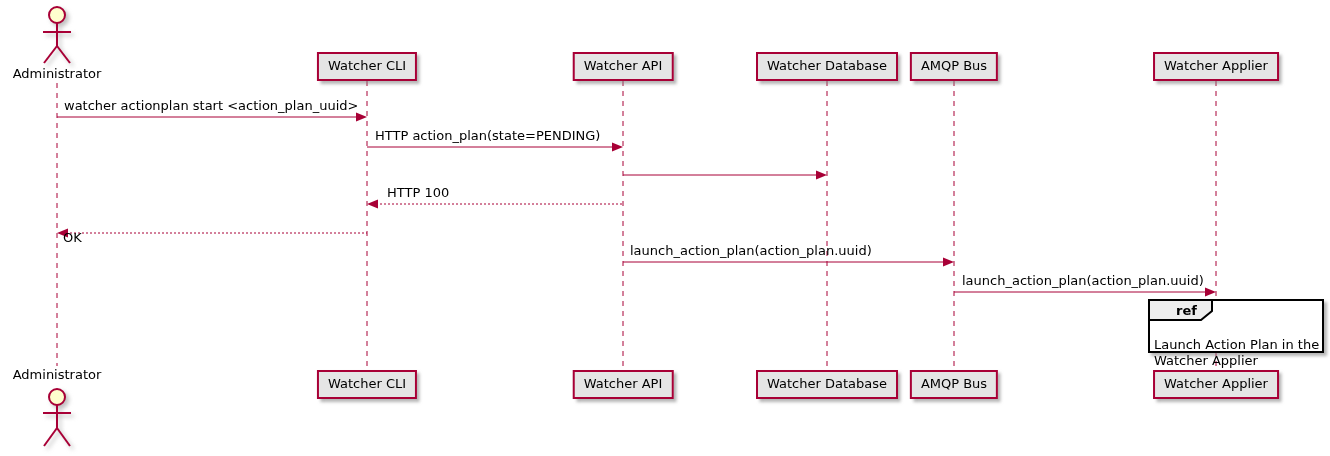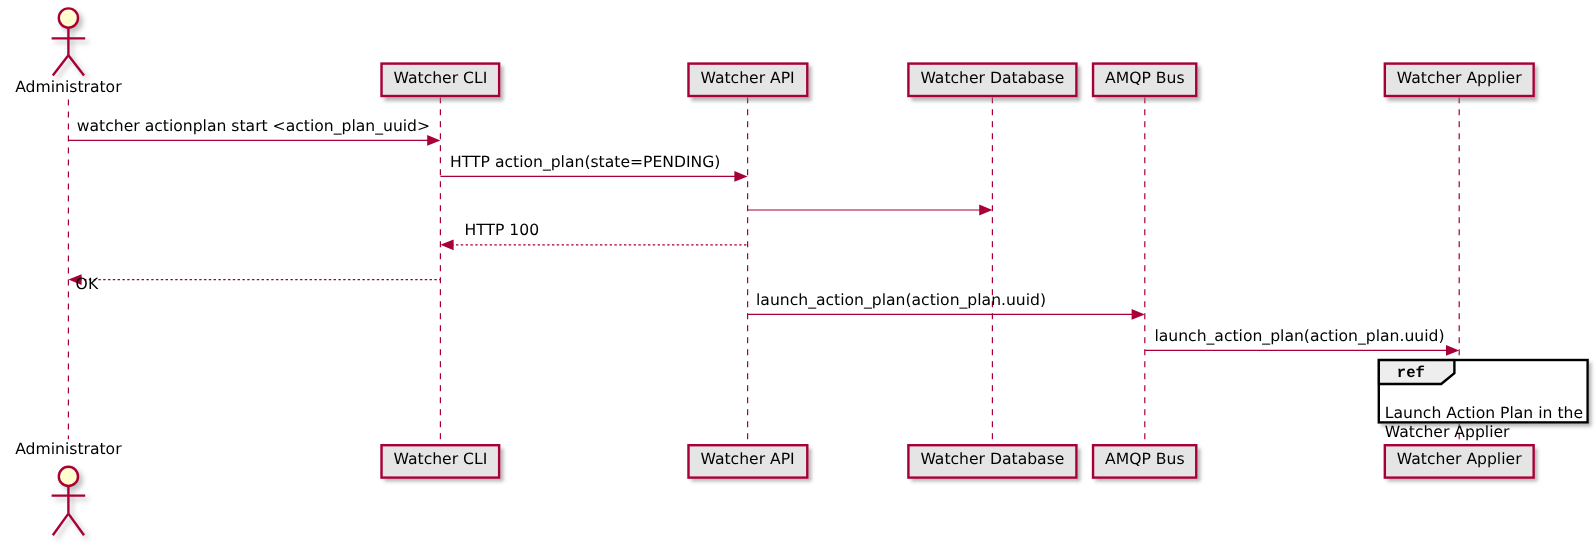--- a/index.html
+++ b/index.html
@@ -61,25 +61,24 @@
     border: 2px solid #000000;
     box-shadow: 3px 3px 3px rgba(130,130,130,0.6);
   }
   .ref-tab {
     position: absolute;
     left: -2px;
     top: -2px;
   }
   .ref-keyword {
     position: absolute;
-    left: 14px;
+    left: 26px;
     top: 1px;
     font-weight: bold;
     line-height: 17px;
-    font-family: Liberation Mono, monospace;
   }
   .ref-body {
     position: absolute;
     left: 4px;
     top: 19px;
     line-height: 16px;
     white-space: nowrap;
     margin-top: 17px;
   }
 </style>

